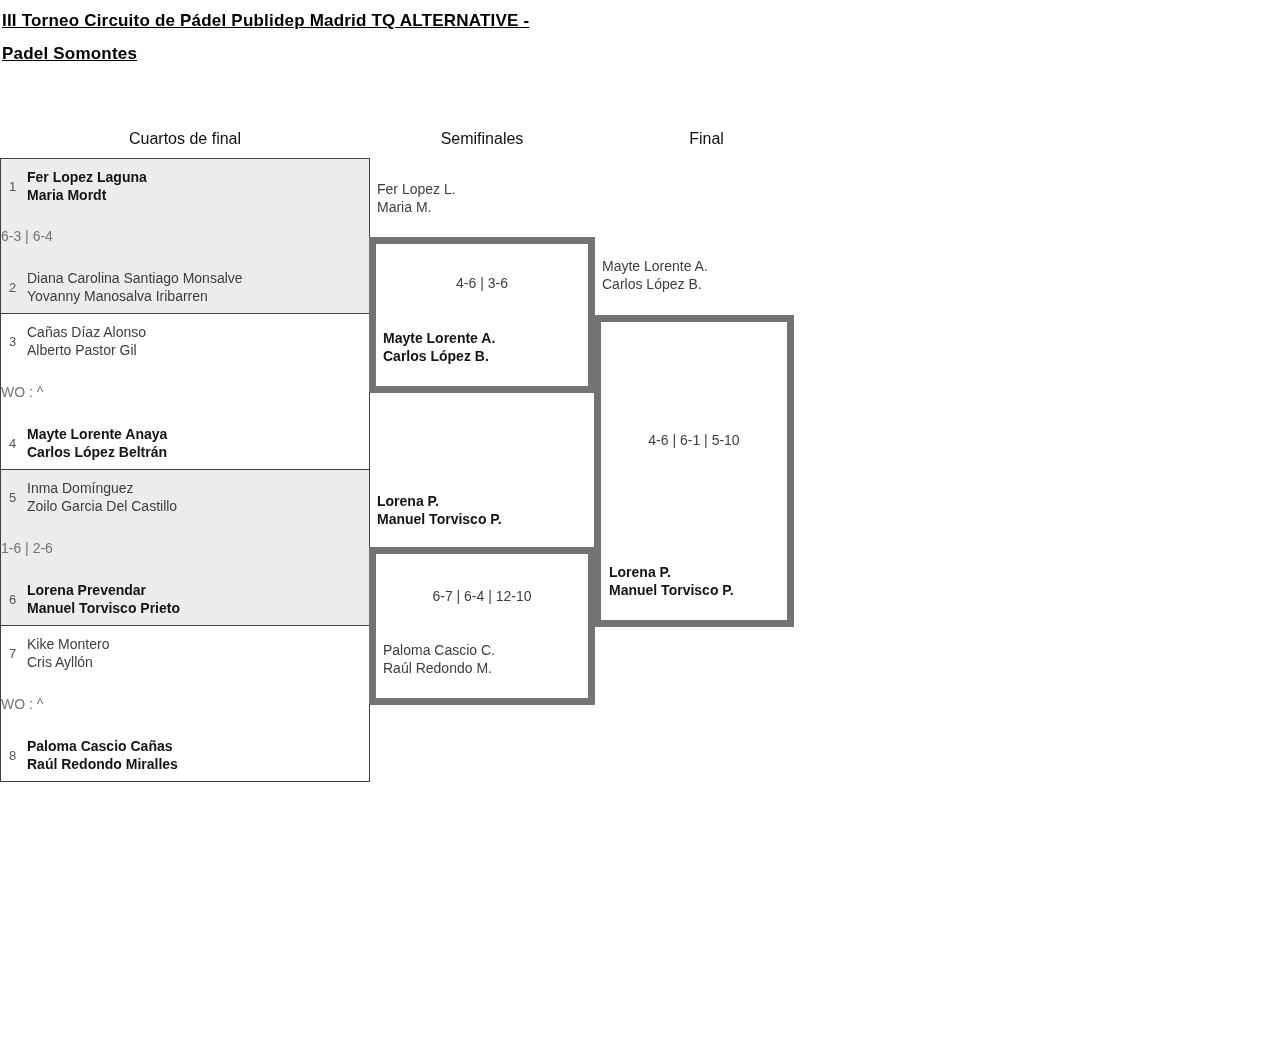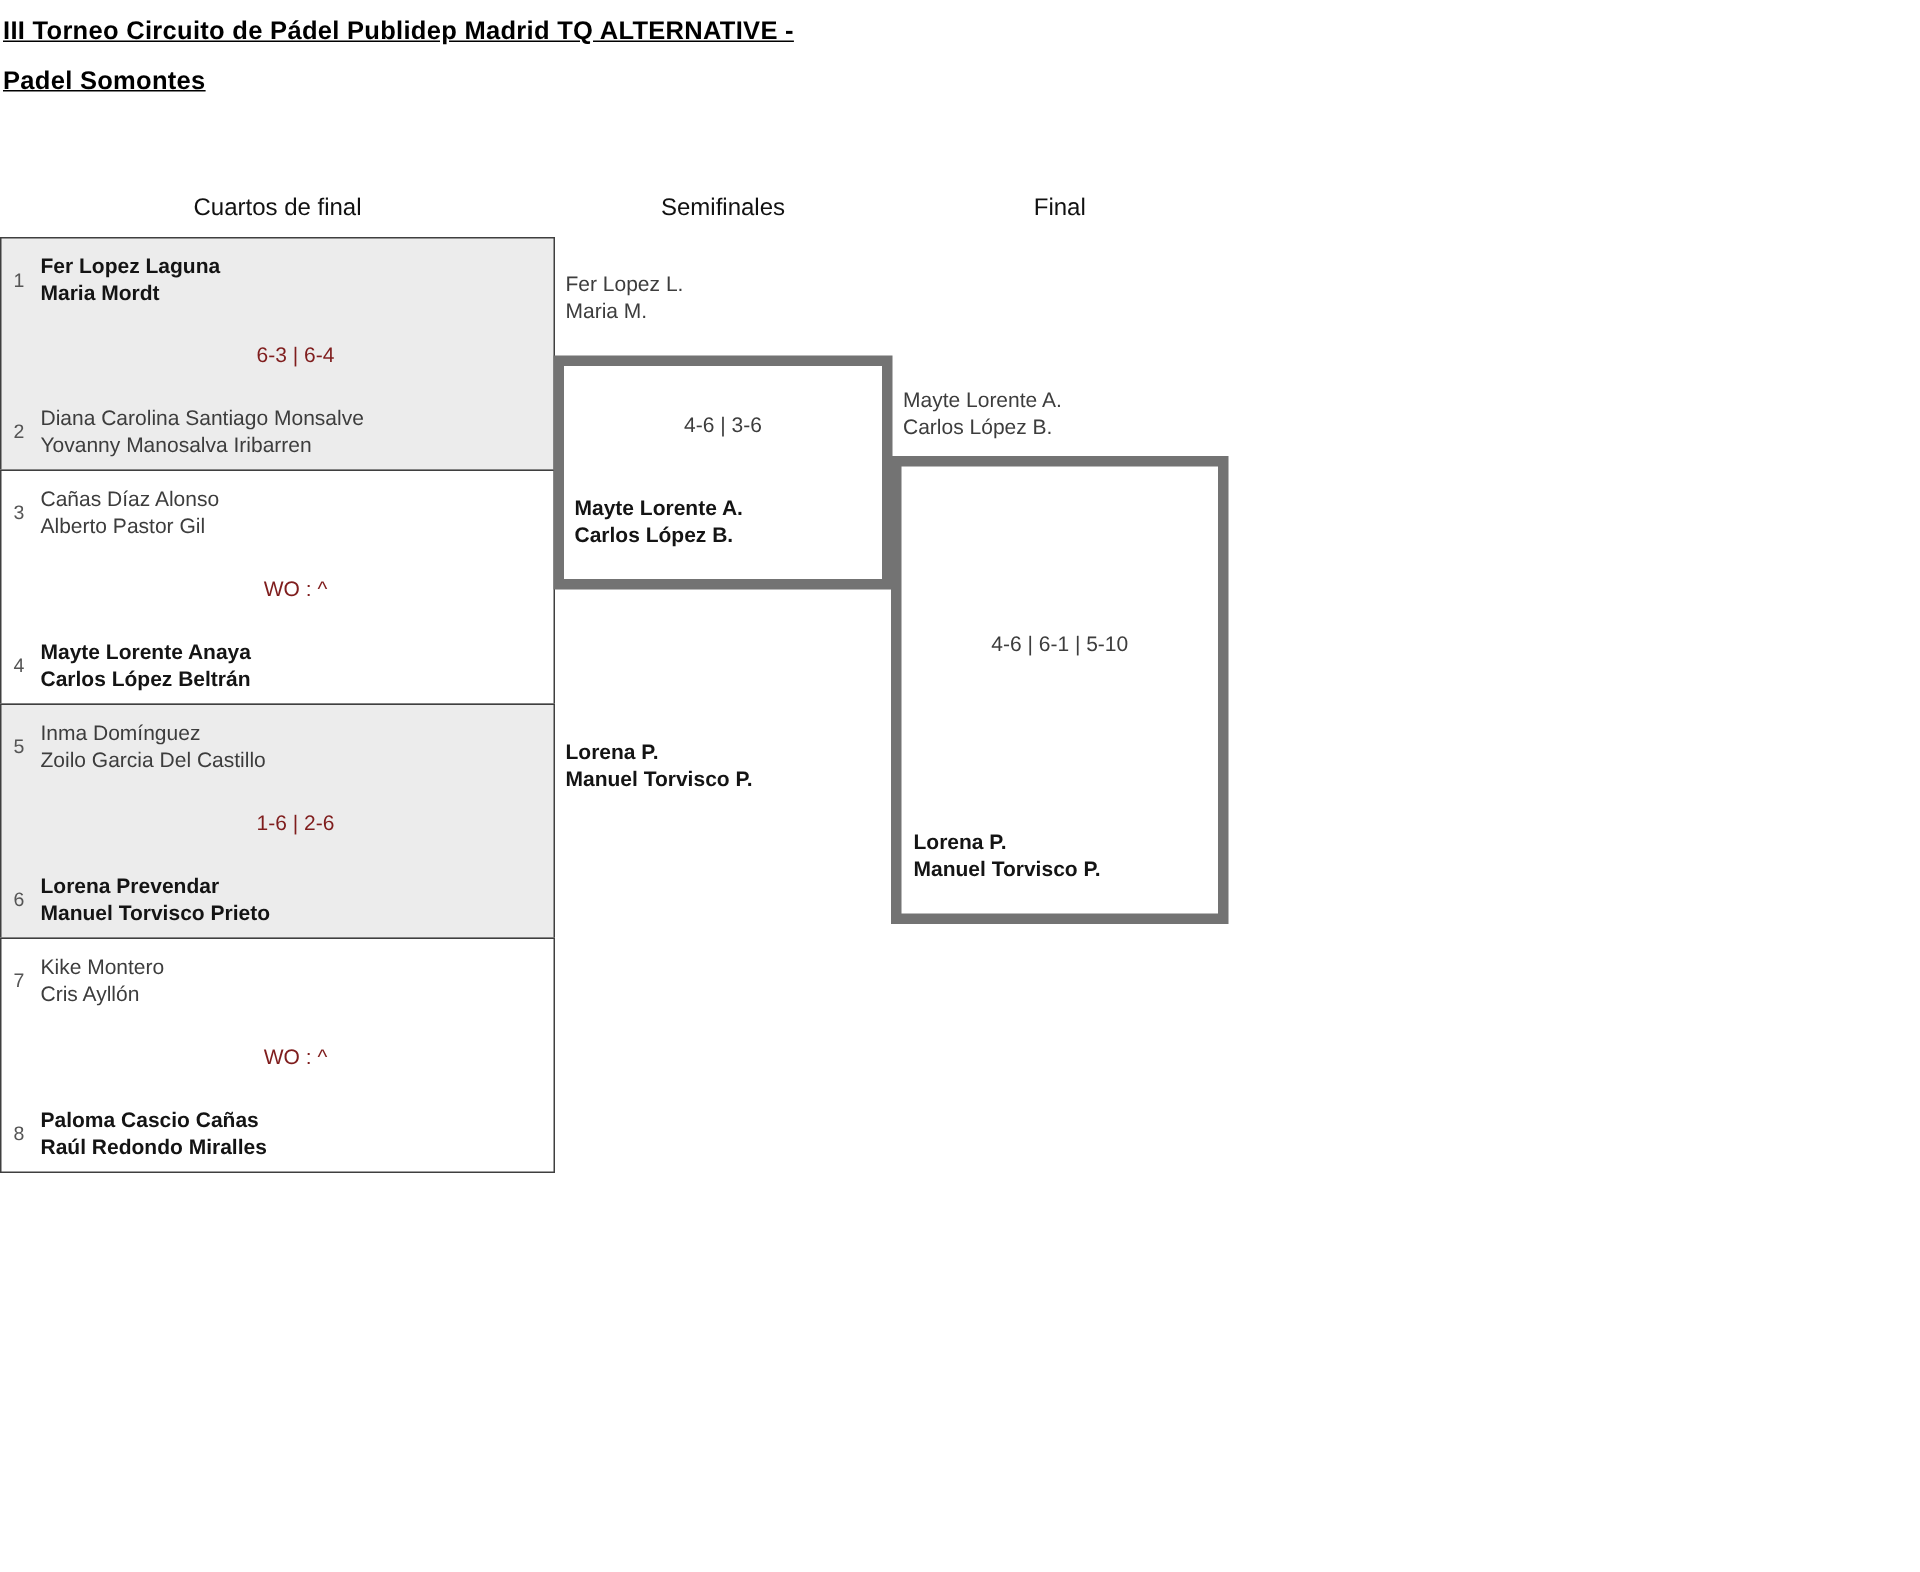--- a/index.html
+++ b/index.html
@@ -18,21 +18,21 @@
   
   .qf{position:absolute;left:0;width:370px;border:1px solid #3f3f3f;box-sizing:border-box;background:#ffffff;}
   .qf.alt{background:#ececec;}
   .team-row{position:absolute;left:8px;right:6px;display:flex;gap:6px;align-items:center;}
   .team-row.t-top{top:9px;}
   .team-row.t-bottom{bottom:8px;}
   .seed{font-size:13px;color:#555555;width:12px;flex:0 0 12px;font-weight:400;}
   .teamnames{font-size:14px;line-height:18px;color:#3d3d3d;}
   .teamnames .nm{display:block;white-space:nowrap;}
   .winner{font-weight:700;color:#141414;}
-  .score{position:absolute;left:0;right:0;top:50%;transform:translateY(-50%);text-align:center;font-size:14px;color:#7f1d1d;padding-left:24px;}
+  .score{position:absolute;left:0;right:0;top:50%;transform:translateY(-50%);text-align:left;font-size:14px;color:#737373;}
 
   
   .mbox{position:absolute;border:7px solid #737373;box-sizing:border-box;background:transparent;}
   .mscore{position:absolute;left:0;right:0;text-align:center;font-size:14px;color:#3d3d3d;}
   .mteam{position:absolute;}
   .feed{position:absolute;}
 </style>
 </head>
 <body>
 
@@ -128,26 +128,33 @@
     <div class="mteam teamnames winner" style="left:7px;bottom:21px;">
       <span class="nm">Mayte Lorente A.</span>
       <span class="nm">Carlos López B.</span>
     </div>
   </div>
 
   <div class="feed teamnames winner" style="left:377px;top:492px;">
     <span class="nm">Lorena P.</span>
     <span class="nm">Manuel Torvisco P.</span>
   </div>
+  <div class="mbox" style="left:369px;top:547px;width:226px;height:158px;">
+    <div class="mscore" style="top:34px;">6-7 | 6-4 | 12-10</div>
+    <div class="mteam teamnames" style="left:7px;bottom:21px;">
+      <span class="nm">Paloma Cascio C.</span>
+      <span class="nm">Raúl Redondo M.</span>
+    </div>
+  </div>
 
   <div class="feed teamnames" style="left:602px;top:257px;">
     <span class="nm">Mayte Lorente A.</span>
     <span class="nm">Carlos López B.</span>
   </div>
-  <div class="mbox" style="left:594px;top:304px;width:225px;height:312px;">
+  <div class="mbox" style="left:594px;top:315px;width:200px;height:312px;">
     <div class="mscore" style="top:110px;">4-6 | 6-1 | 5-10</div>
     <div class="mteam teamnames winner" style="left:8px;bottom:21px;">
       <span class="nm">Lorena P.</span>
       <span class="nm">Manuel Torvisco P.</span>
     </div>
   </div>
 
 </div>
 
 </body></html>

